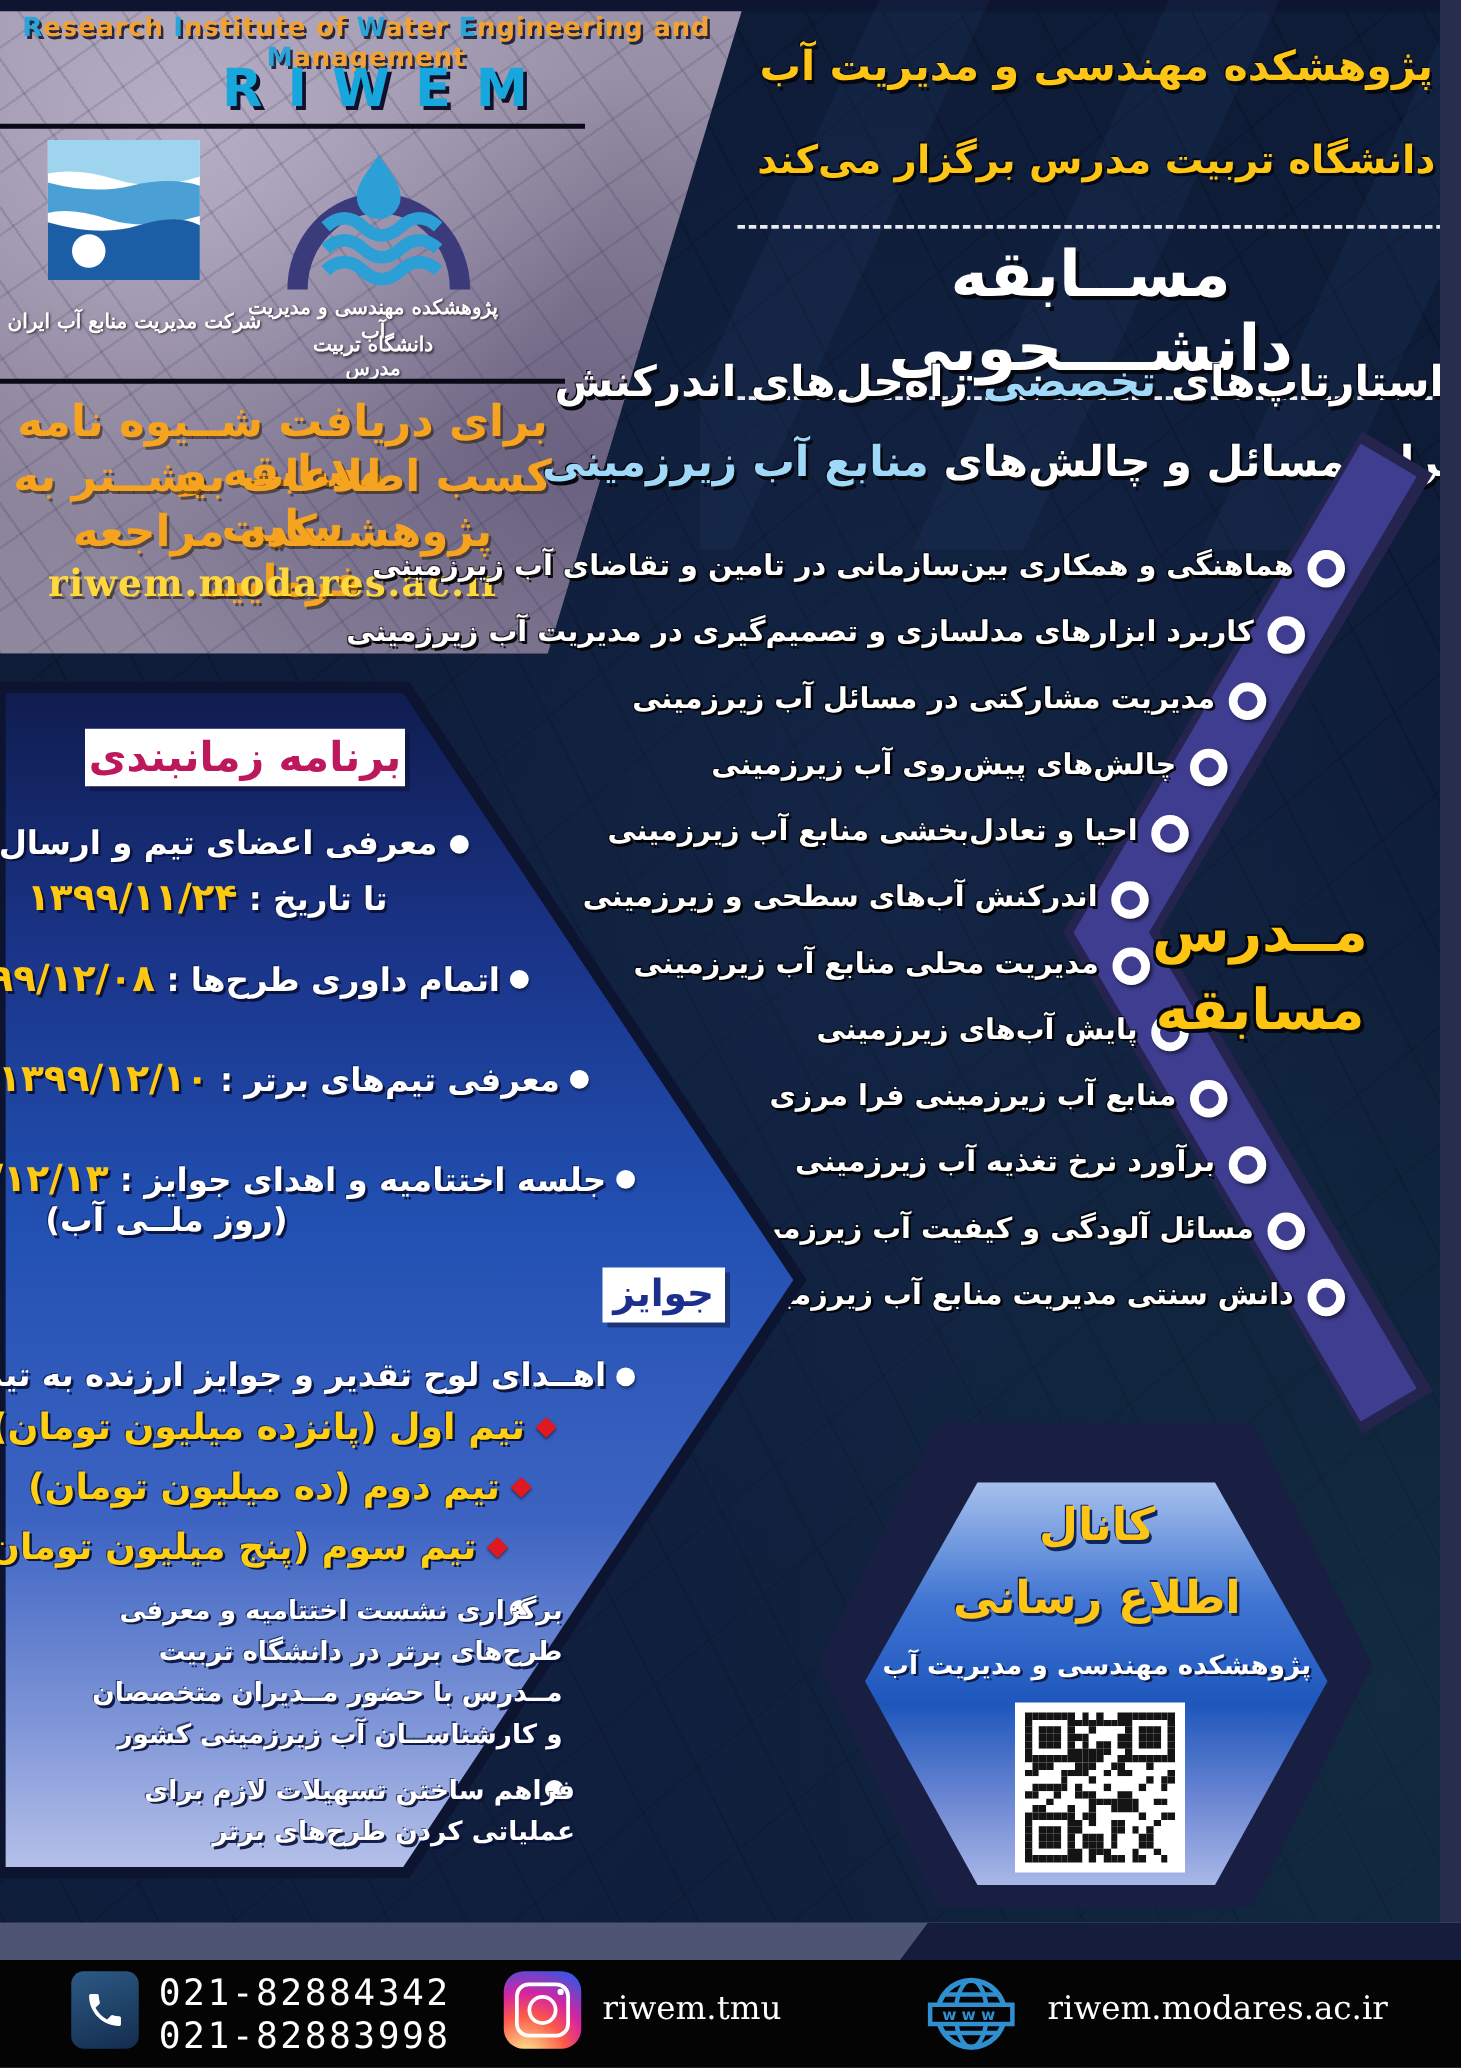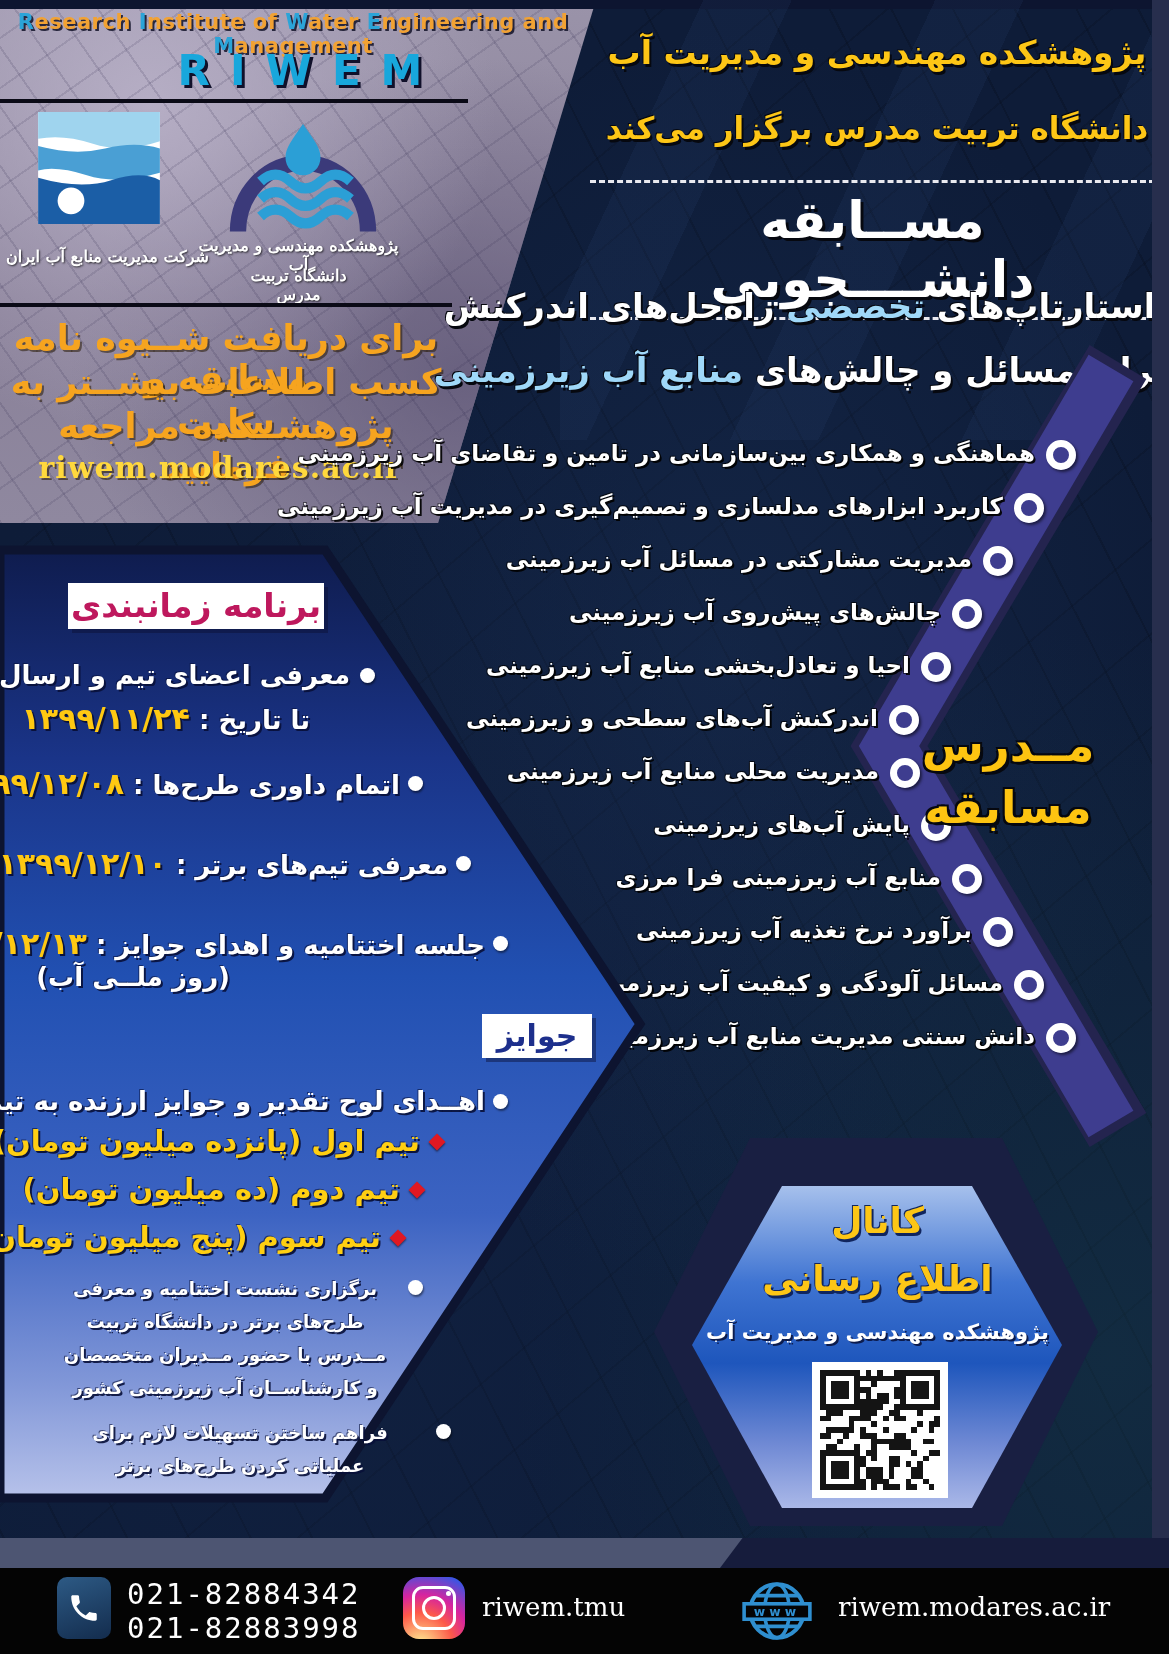--- a/index.html
+++ b/index.html
@@ -65,27 +65,27 @@
   .topics-label{right:61px;top:715px;width:200px;text-align:center;color:#fdc411;font-weight:bold;font-size:45px;
     line-height:62px;direction:rtl;text-shadow:3px 3px 0 #06080f,-2px -2px 0 #06080f,2px -2px 0 #06080f,-2px 2px 0 #06080f;}
   
   .sched-header{left:68px;top:583px;width:256px;height:46px;line-height:46px;background:#fff;
     text-align:center;color:#be185d;font-weight:bold;font-size:33px;direction:rtl;
     box-shadow:4px 4px 0 rgba(10,16,50,.45);}
   .sched-text{position:absolute;white-space:nowrap;direction:rtl;color:#fff;font-weight:bold;font-size:26px;
     text-shadow:2px 2px 0 rgba(8,16,56,.9),-1px -1px 0 rgba(8,16,56,.6);}
   .date{color:#ffc912;font-size:30px;text-shadow:2px 2px 0 rgba(8,16,56,.95);}
   .dot{position:absolute;width:15px;height:15px;border-radius:50%;background:#fff;box-shadow:1px 2px 2px rgba(0,0,0,.45);}
-  .prize-title{left:482px;top:1014px;width:110px;height:44px;line-height:44px;background:#fff;text-align:center;
+  .prize-title{left:482px;top:1014px;width:98px;height:44px;line-height:44px;background:#fff;text-align:center;
     color:#1d2f8c;font-weight:bold;font-size:30px;direction:rtl;box-shadow:4px 4px 0 rgba(10,16,50,.45);}
   .tier{position:absolute;white-space:nowrap;direction:rtl;color:#ffcf12;font-weight:bold;font-size:29px;
     text-shadow:2px 2px 0 rgba(8,16,56,.95),-1px -1px 0 rgba(8,16,56,.6);}
   .diamond{position:absolute;width:12px;height:12px;background:#e01822;transform:rotate(45deg);
     box-shadow:1px 1px 2px rgba(0,0,0,.5);}
-  .extra-block{position:absolute;direction:rtl;text-align:center;color:#fff;font-weight:bold;font-size:18px;
+  .extra-block{position:absolute;direction:rtl;text-align:right;color:#fff;font-weight:bold;font-size:21px;
     line-height:33px;text-shadow:2px 2px 0 rgba(8,16,56,.9),-1px -1px 0 rgba(8,16,56,.6);}
   
   .chan-yellow{position:absolute;text-align:center;color:#fdc616;font-weight:bold;font-size:36px;direction:rtl;
     text-shadow:2px 3px 0 #10255e,-1px -1px 0 #10255e;}
   .chan-white{left:690px;top:1320px;width:375px;text-align:center;color:#fff;font-weight:bold;font-size:21px;direction:rtl;
     text-shadow:2px 2px 0 rgba(8,16,56,.85);}
   .qr-box{left:812px;top:1362px;width:120px;height:120px;background:#fff;padding:8px;}
   .qr-grid{width:120px;height:120px;display:grid;grid-template-columns:repeat(21,1fr);grid-template-rows:repeat(21,1fr);}
   .qm{background:#fff;} .qm.on{background:#141414;}
   

